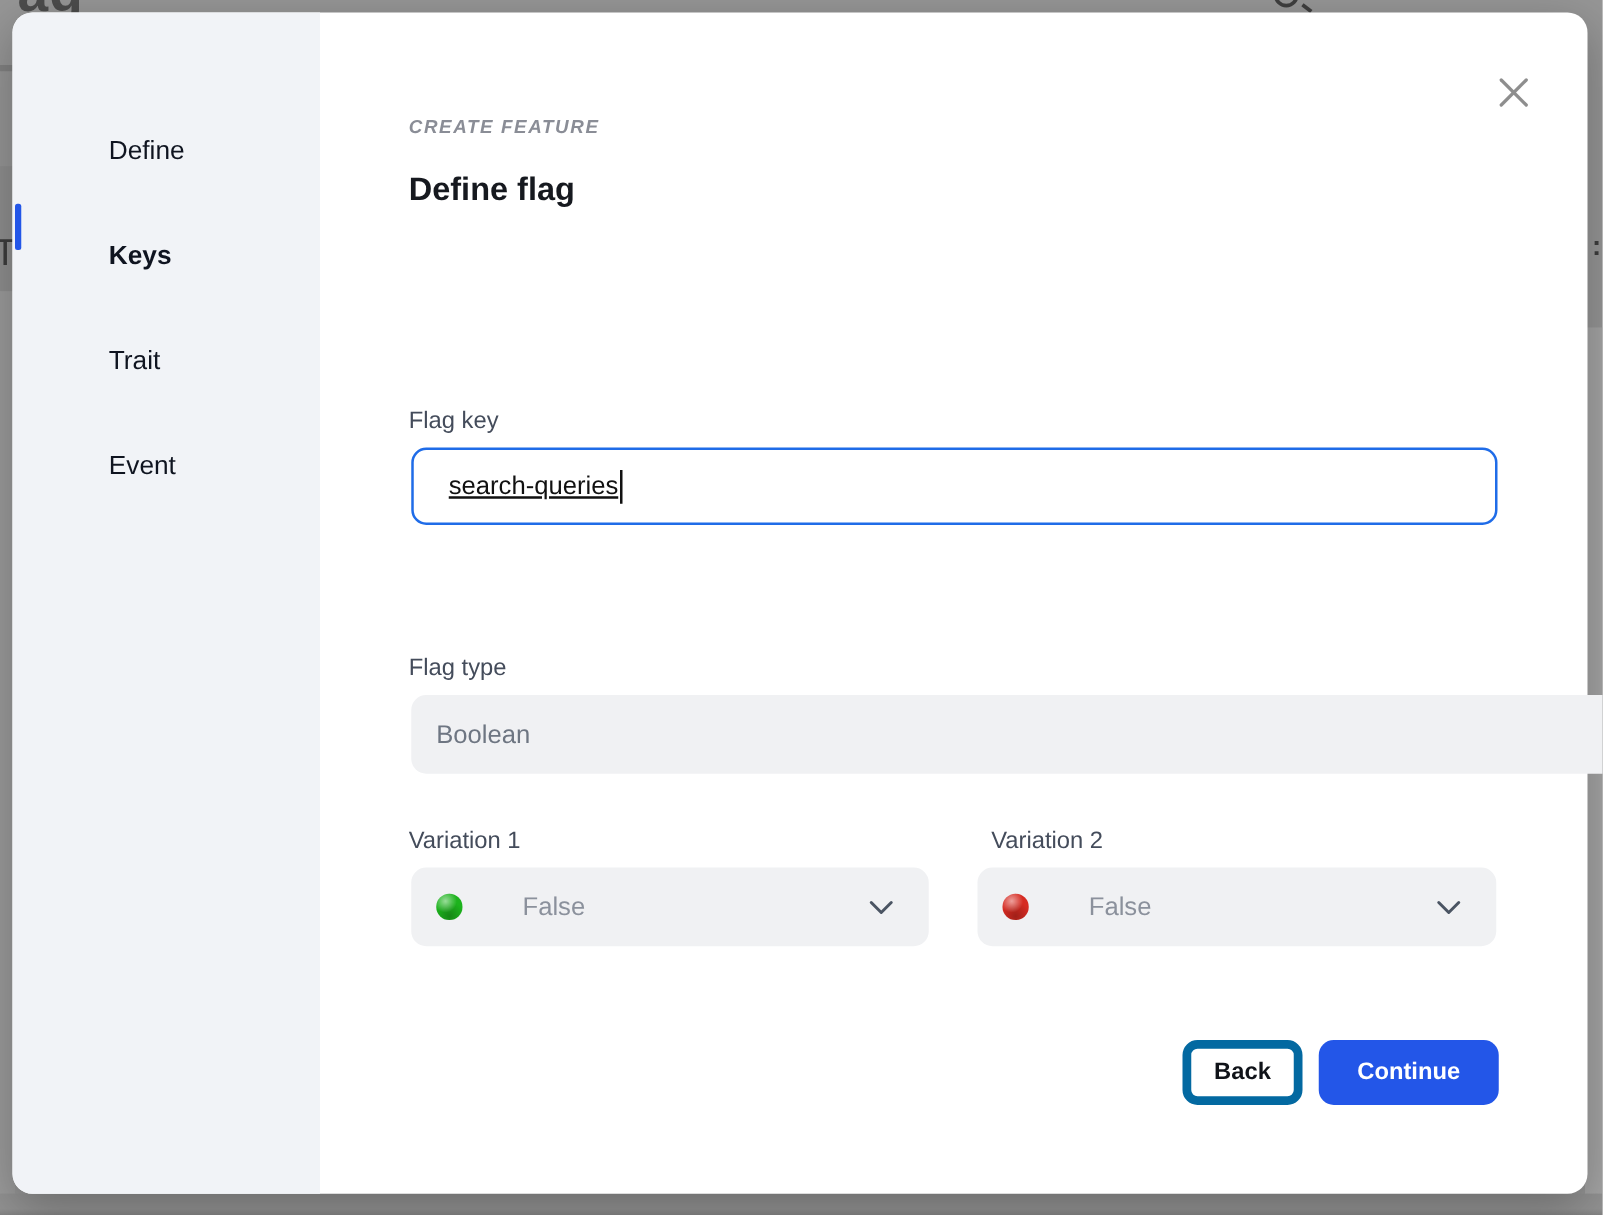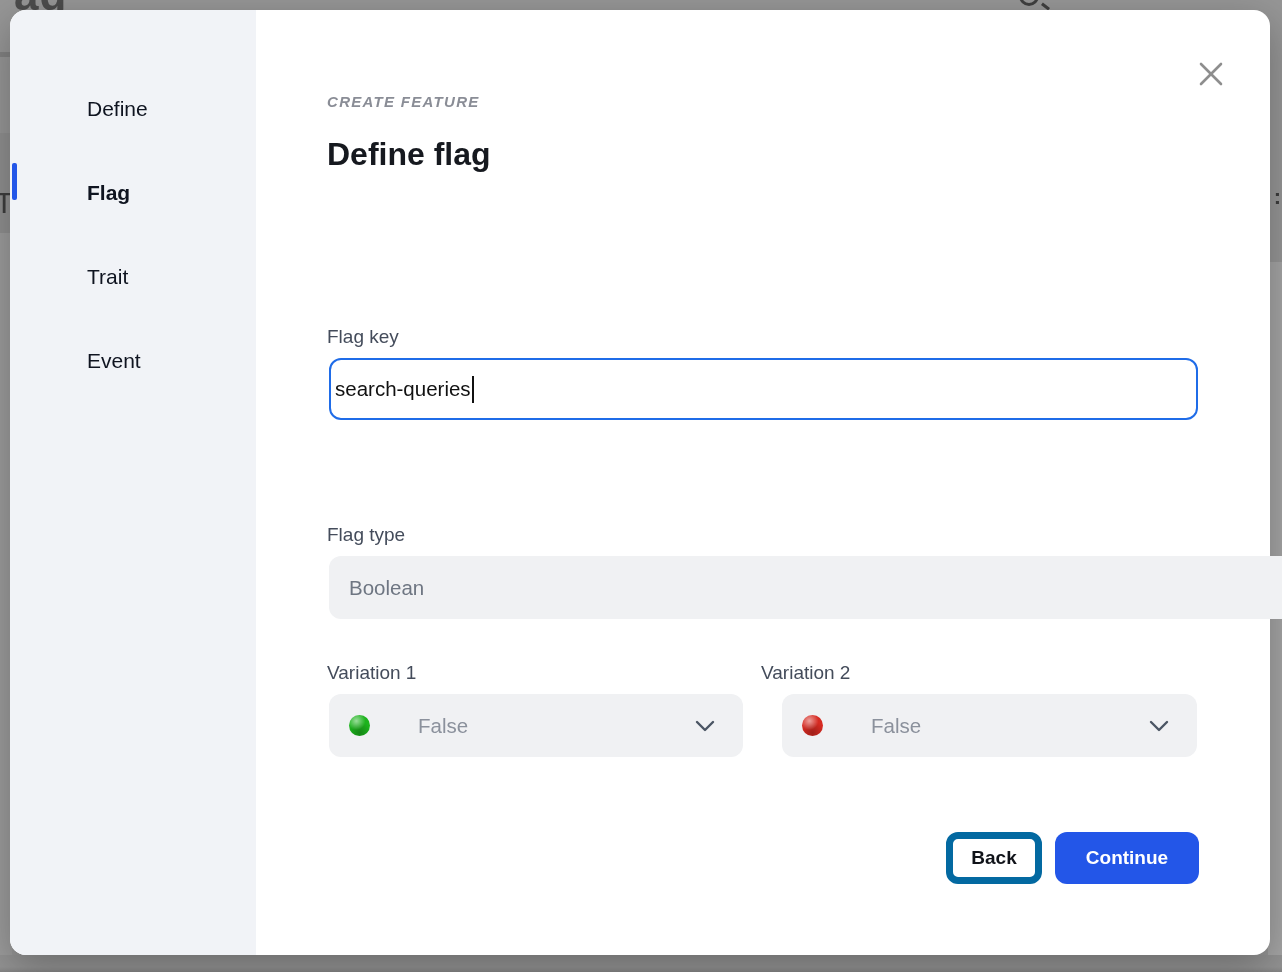--- a/index.html
+++ b/index.html
@@ -23,36 +23,36 @@
   .bd-search-frag { position:absolute; left:1019px; top:-14px; width:20px; height:20px;
     border:3px solid #3f3f3f; border-radius:50%; }
   .bd-search-frag::after { content:""; position:absolute; left:19px; top:16px; width:9px; height:3px;
     background:#3f3f3f; transform:rotate(38deg); }
   
   .modal { position:absolute; left:10px; top:10px; width:1260px; height:945px;
     background:#ffffff; border-radius:16px; box-shadow:0 12px 40px rgba(0,0,0,.28); }
   .sidebar { position:absolute; left:0; top:0; width:246px; height:100%;
     background:#f1f3f7; border-radius:16px 0 0 16px; }
   .step { position:absolute; left:77px; font-size:21px; font-weight:500; color:#0f1420;
-    cursor:pointer; line-height:24px; }
+    cursor:pointer; line-height:24px;margin-top:12px; }
   .step.active { font-weight:600; }
   .step-indicator { position:absolute; left:2px; top:153px; width:5px; height:37px;
     background:#2356e8; border-radius:2px; }
   .close-btn { position:absolute; right:44px; top:49px; width:30px; height:30px;
     display:flex; align-items:center; justify-content:center; cursor:pointer; }
   .content { position:absolute; left:317px; top:0; width:872px; height:100%; }
   .eyebrow { position:absolute; top:83px; font-size:15px; font-weight:700;
     letter-spacing:1.3px; color:#8a8d96;font-style:italic; }
-  .title { position:absolute; top:126px; font-size:32px; font-weight:700; color:#16191f; }
+  .title { position:absolute; top:126px; font-size:26px; font-weight:700; color:#16191f; }
   .desc { position:absolute; top:192px; width:822px; font-size:20.5px; line-height:36px; color:#20242c; }
   .desc a { color:#2563eb; text-decoration:none; cursor:pointer; }
   .field-label { position:absolute; font-size:19px; color:#444c5b; }
   .text-input { position:absolute; top:348px; left:2px; width:869px; height:62px;
     border:2px solid #1f6ce8; border-radius:12px; background:#fff;
-    display:flex; align-items:center; padding:0 4px; font-size:20.5px; color:#111; cursor:text; }
+    display:flex; align-items:center; padding:0 28px; font-size:20.5px; color:#111; cursor:text;text-decoration:underline; }
   .caret { display:inline-block; width:2px; height:27px; background:#111; margin-left:1px; }
   .help { position:absolute; top:436px; width:856px; font-size:16.5px; line-height:24px; color:#6f7580; }
   .select { position:absolute; height:63px; background:#f0f1f3; border-radius:12px;
     display:flex; align-items:center; padding:0 20px; cursor:pointer; }
   .select .value { font-size:20.5px; color:#6e7682; }
   .chevron { position:absolute; right:28px; top:50%; transform:translateY(-50%); }
   .dot { width:21px; height:21px; border-radius:50%; margin-right:13px; position:relative; flex:0 0 auto; }
   .dot::after { content:""; position:absolute; inset:0; border-radius:50%;
     background:radial-gradient(circle at 35% 28%, rgba(255,255,255,.55), rgba(255,255,255,0) 45%),
                radial-gradient(circle at 50% 85%, rgba(0,0,0,.25), rgba(0,0,0,0) 55%); }
@@ -76,21 +76,21 @@
   <div class="bd-left-frag">T</div>
   <div class="bd-right-frag">:</div>
   <div class="bd-bottom"></div>
 </div>
 
 <div class="modal">
 
   <div class="sidebar">
     <div class="step-indicator"></div>
     <div class="step" style="top:87px">Define</div>
-    <div class="step active" style="top:171px">Flag</div>
+    <div class="step active" style="top:171px">Keys</div>
     <div class="step" style="top:255px">Trait</div>
     <div class="step" style="top:339px">Event</div>
   </div>
 
   <div class="close-btn">
     <svg width="26" height="26" viewBox="0 0 26 26">
       <line x1="3" y1="3" x2="23" y2="23" stroke="#8e8e8e" stroke-width="2.6" stroke-linecap="round"></line>
       <line x1="23" y1="3" x2="3" y2="23" stroke="#8e8e8e" stroke-width="2.6" stroke-linecap="round"></line>
     </svg>
   </div>
@@ -113,21 +113,21 @@
     <div class="field-label" style="top:514px">Flag type</div>
 
     <div class="select" style="top:546px; left:2px; width:1043px">
       <span class="value">Boolean</span>
       <svg class="chevron" width="20" height="12" viewBox="0 0 20 12">
         <polyline points="2,2 10,10 18,2" fill="none" stroke="#4b5563" stroke-width="2.4" stroke-linecap="round" stroke-linejoin="round"></polyline>
       </svg>
     </div>
 
     <div class="field-label" style="top:652px">Variation 1</div>
-    <div class="field-label" style="top:652px; left:434px">Variation 2</div>
+    <div class="field-label" style="top:652px; left:466px">Variation 2</div>
 
     <div class="select" style="top:684px; left:2px; width:414px">
       <span class="dot" style="background: rgb(29, 179, 29);"></span>
       <span class="variation-value">False</span>
       <svg class="chevron" width="20" height="12" viewBox="0 0 20 12">
         <polyline points="2,2 10,10 18,2" fill="none" stroke="#4b5563" stroke-width="2.4" stroke-linecap="round" stroke-linejoin="round"></polyline>
       </svg>
     </div>
 
     <div class="select" style="top:684px; left:455px; width:415px">

